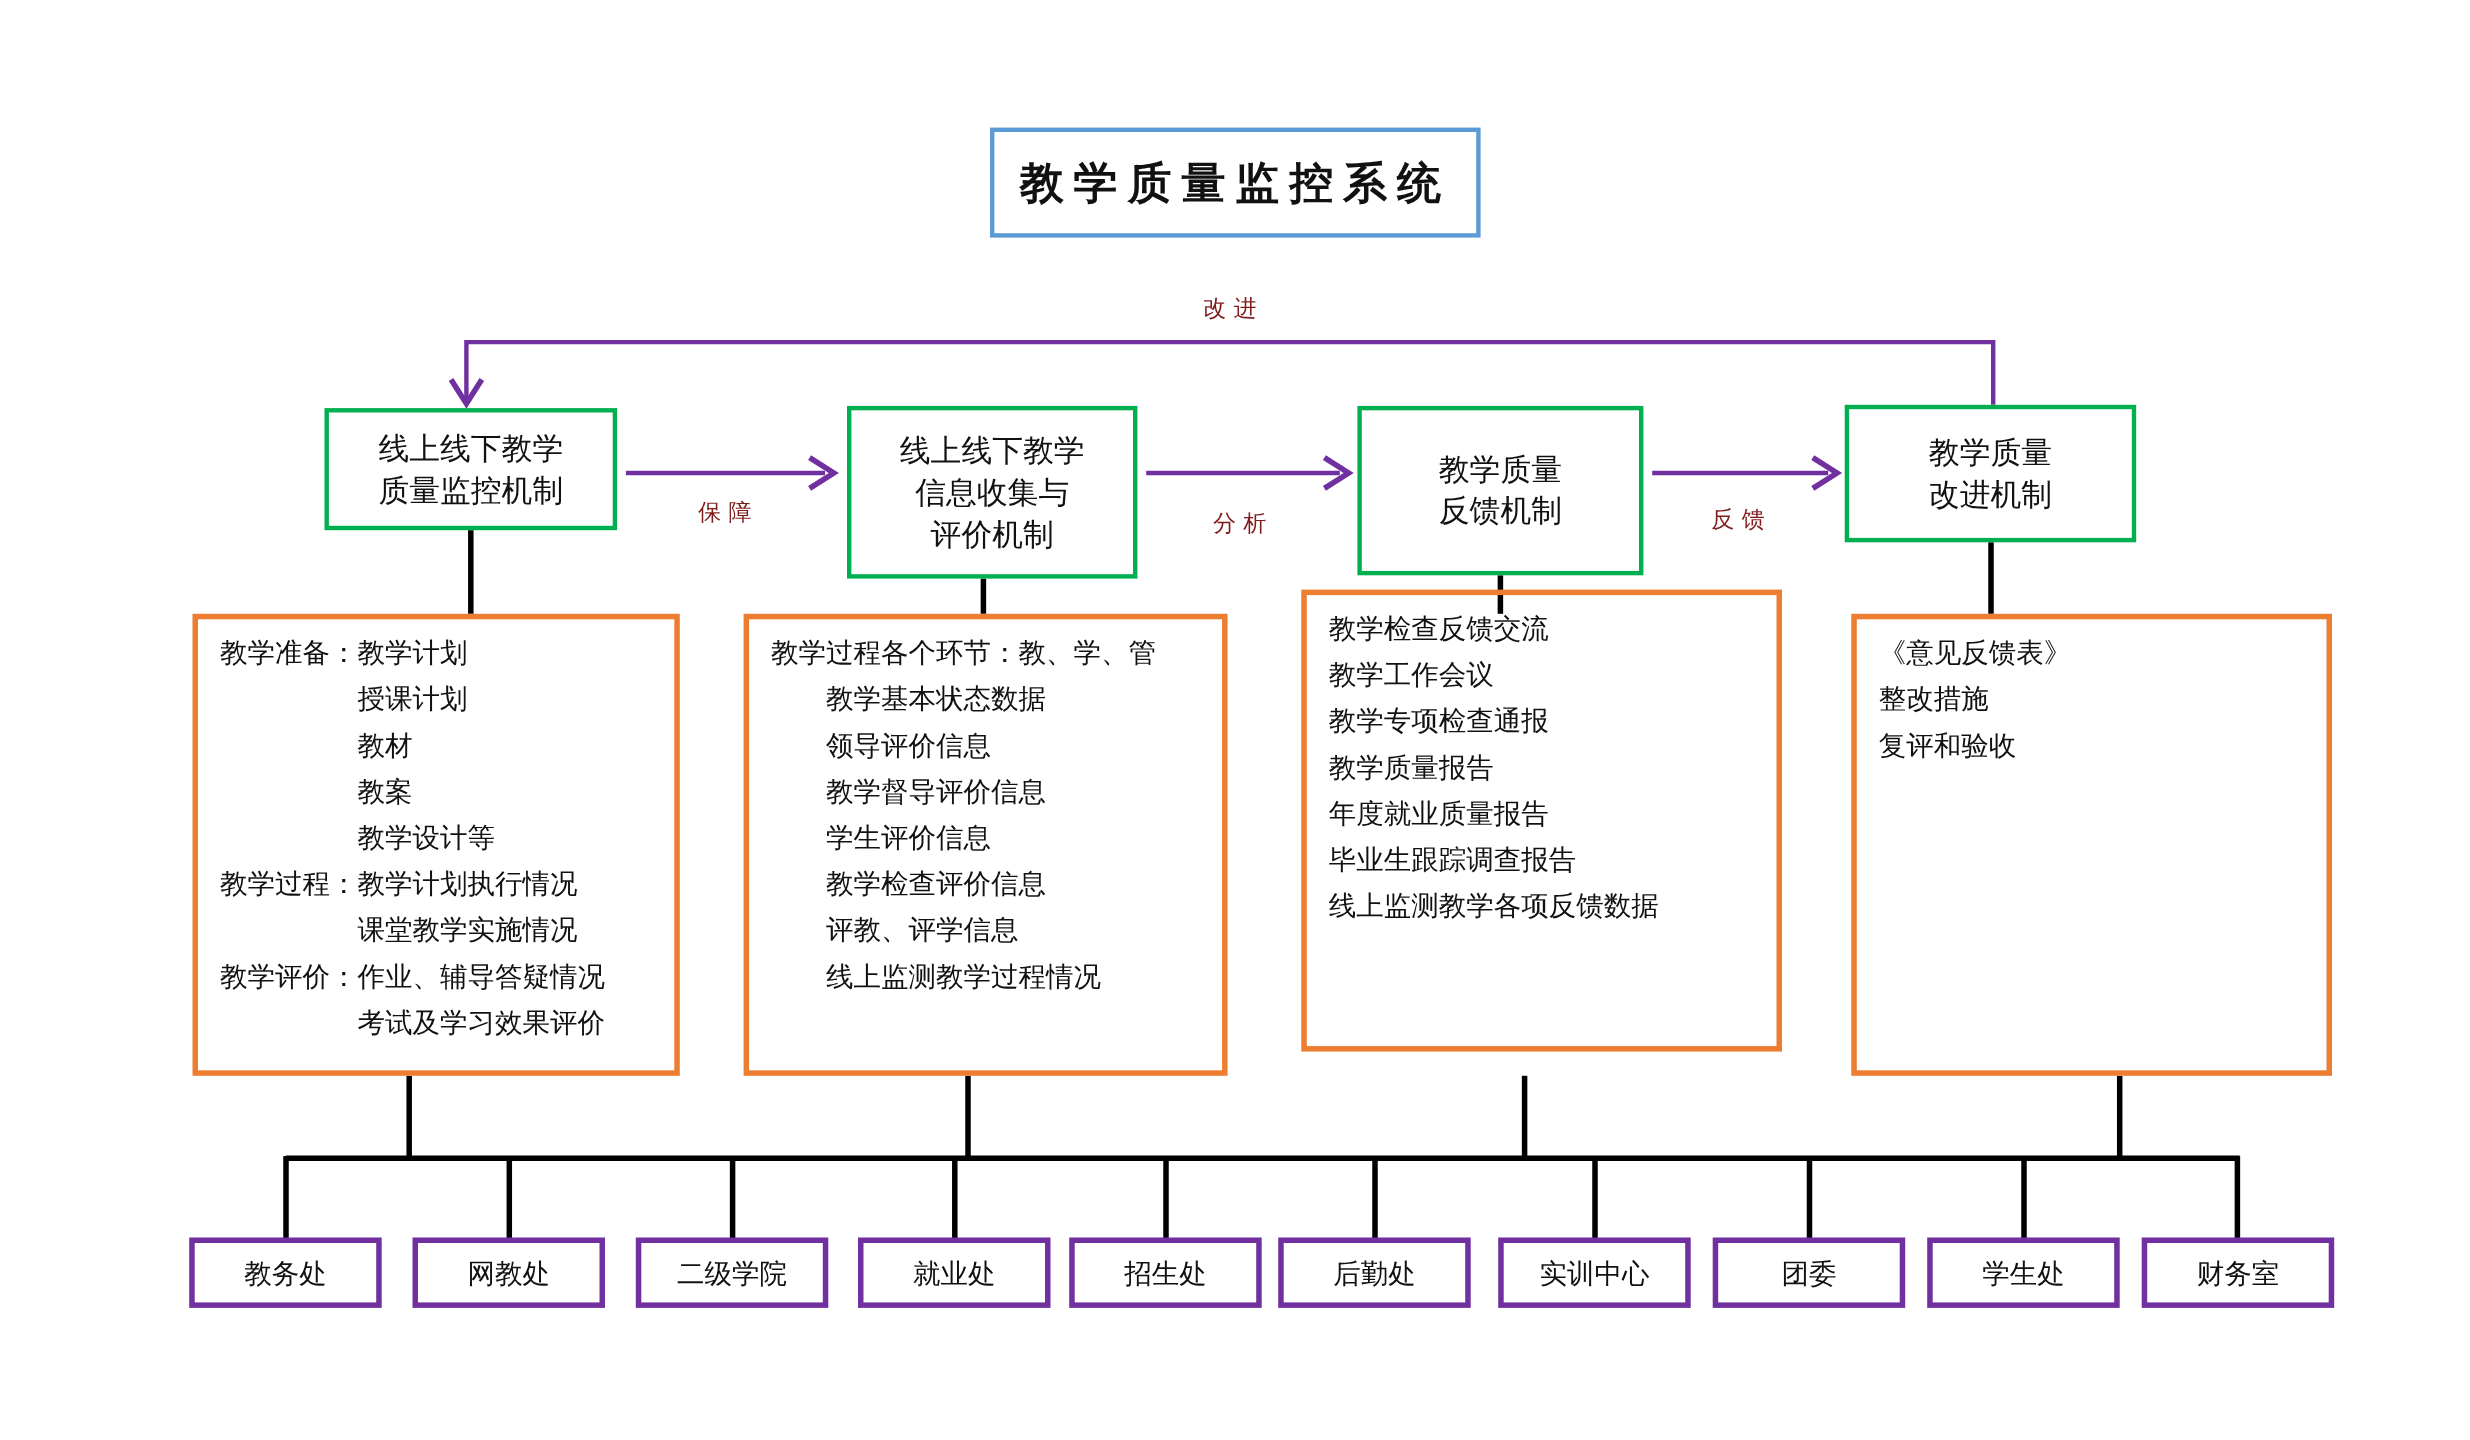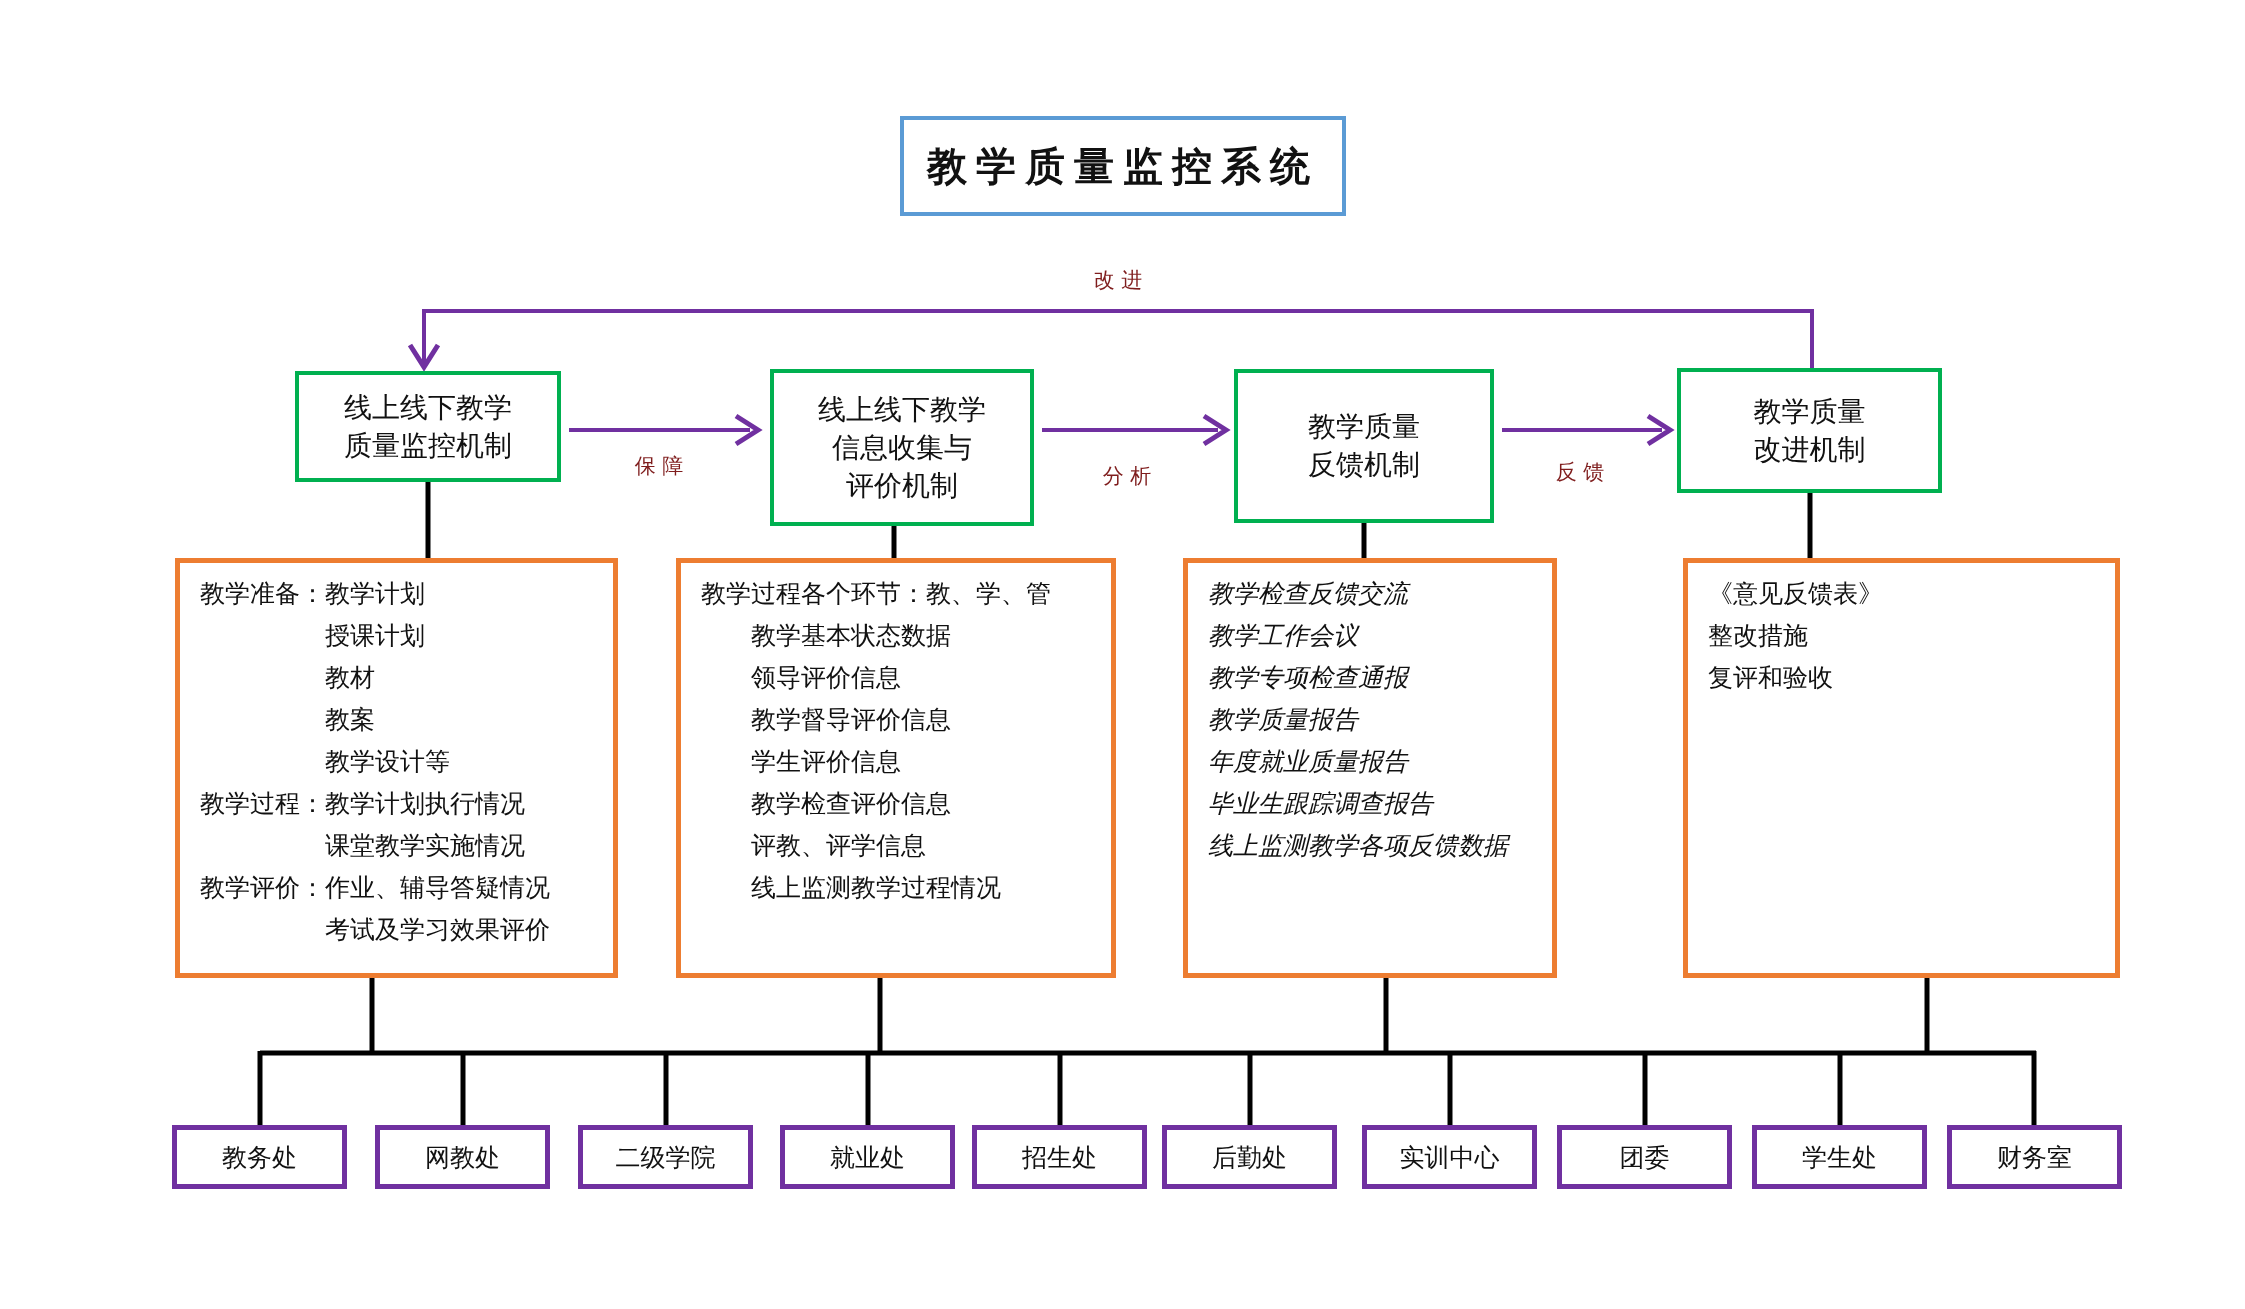--- a/index.html
+++ b/index.html
@@ -141,21 +141,21 @@
   <div class="detail" style="left:676px;top:558px;width:440px;height:420px;">
     <div class="dline">教学过程各个环节：教、学、管</div>
     <div class="dline">　　教学基本状态数据</div>
     <div class="dline">　　领导评价信息</div>
     <div class="dline">　　教学督导评价信息</div>
     <div class="dline">　　学生评价信息</div>
     <div class="dline">　　教学检查评价信息</div>
     <div class="dline">　　评教、评学信息</div>
     <div class="dline">　　线上监测教学过程情况</div>
   </div>
-  <div class="detail" style="left:1183px;top:558px;width:374px;height:420px;font-style:italic;">
+  <div class="detail" style="left:1183px;top:536px;width:437px;height:420px;">
     <div class="dline">教学检查反馈交流</div>
     <div class="dline">教学工作会议</div>
     <div class="dline">教学专项检查通报</div>
     <div class="dline">教学质量报告</div>
     <div class="dline">年度就业质量报告</div>
     <div class="dline">毕业生跟踪调查报告</div>
     <div class="dline">线上监测教学各项反馈数据</div>
   </div>
   <div class="detail" style="left:1683px;top:558px;width:437px;height:420px;">
     <div class="dline">《意见反馈表》</div>

